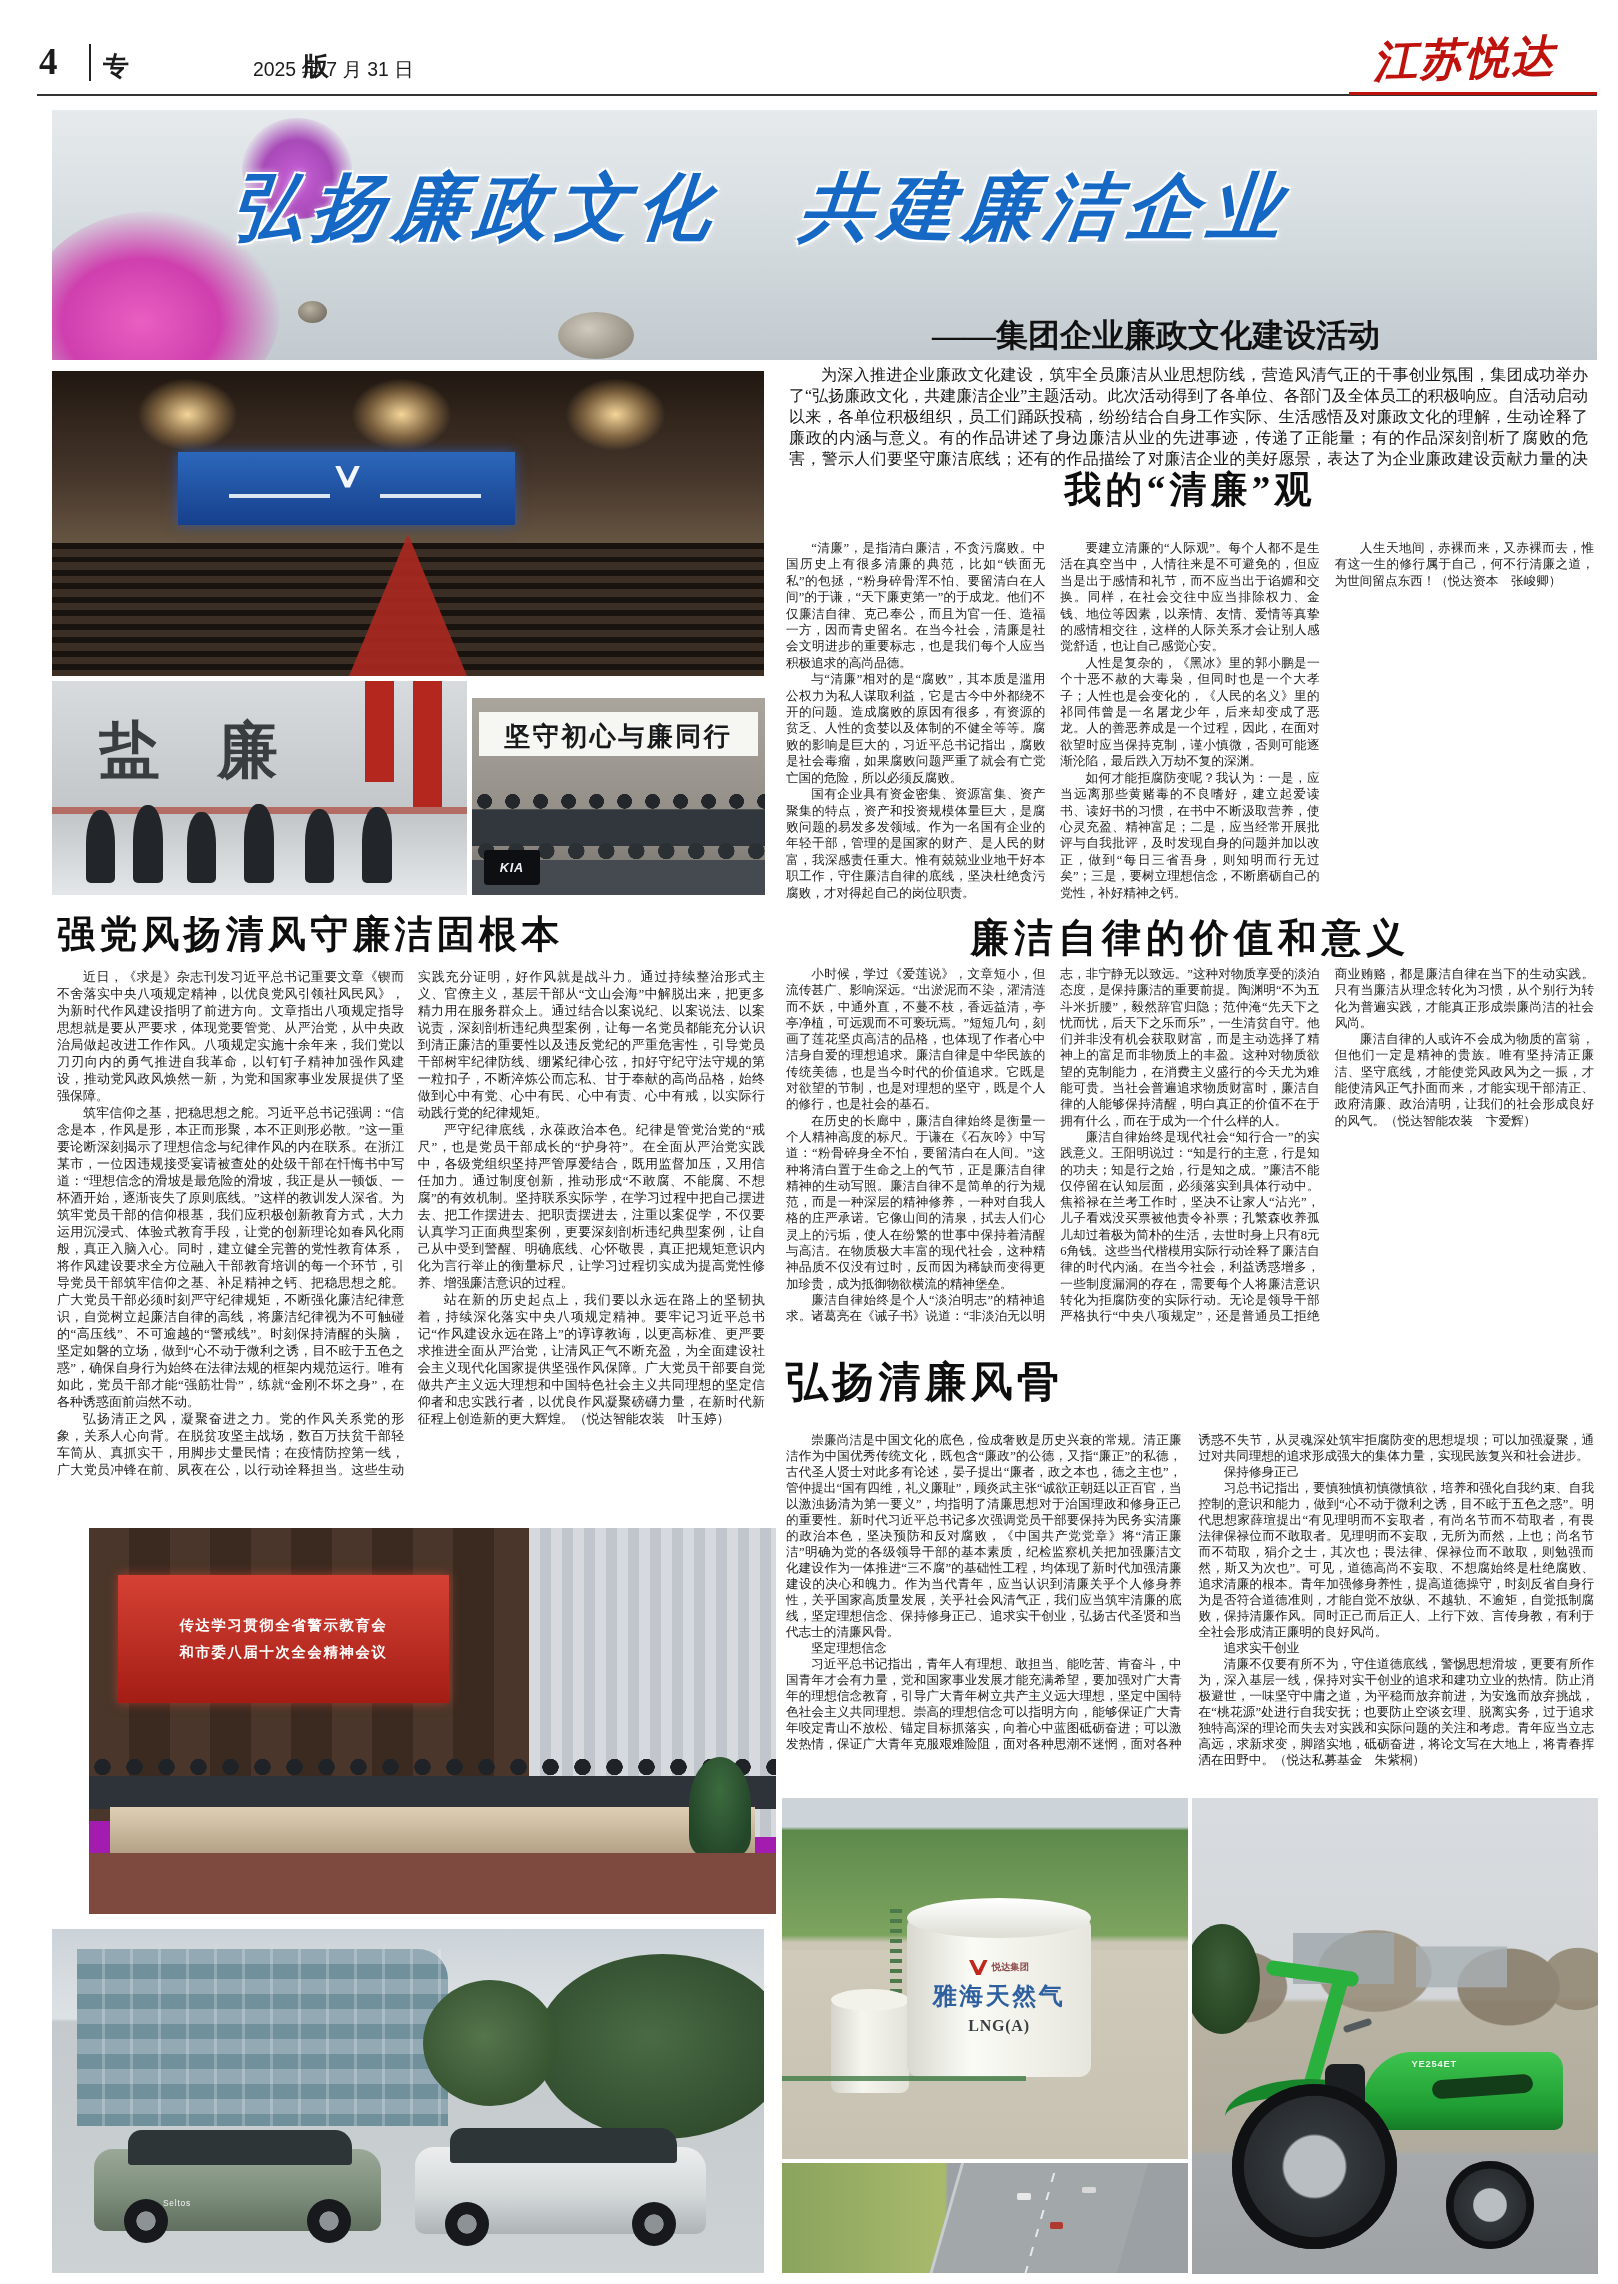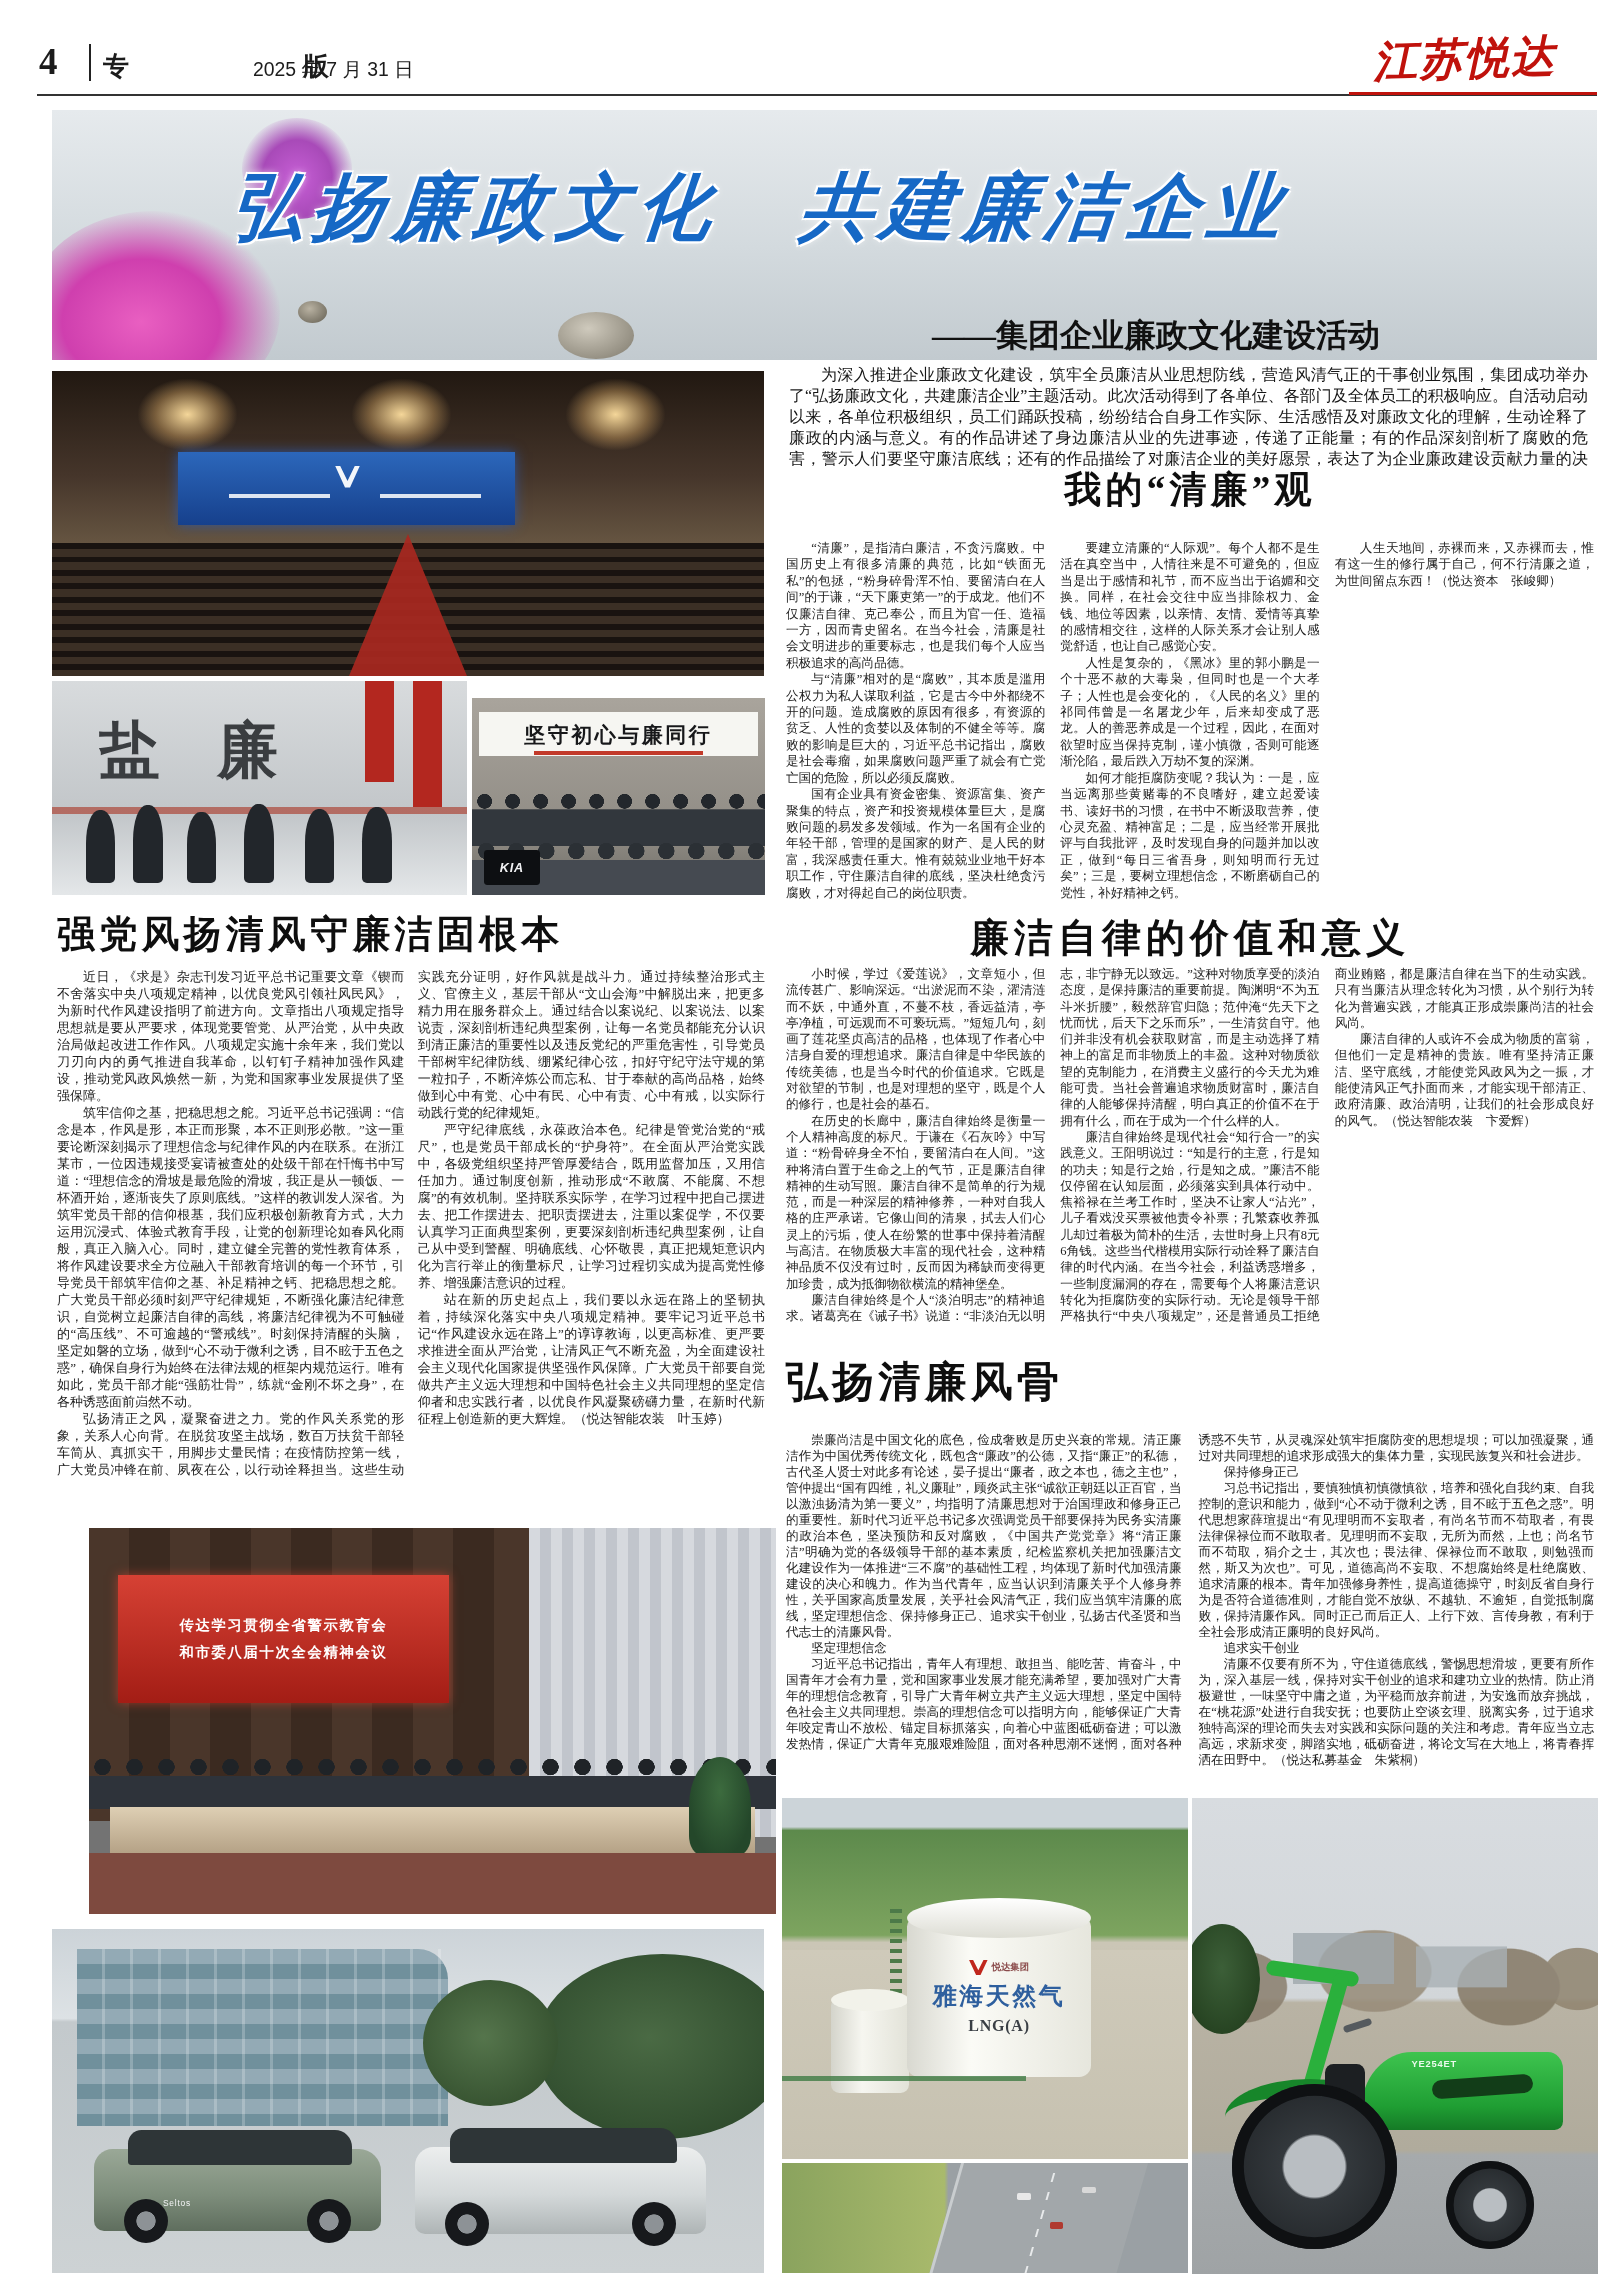--- a/index.html
+++ b/index.html
@@ -83,38 +83,38 @@
   .exh-char { position:absolute; top:29px; font-size:61px; font-weight:bold; color:#3a3d40; }
   .exh-red { position:absolute; top:0; width:29px; height:126px; background:#b3271f; }
   .exh-strip { position:absolute; left:0; top:126px; width:100%; height:6.7px; background:#a8301f; opacity:.6; }
   .person { position:absolute; bottom:11.8px; background:#22262b; border-radius:45% 45% 5px 5px; }
 
   
   .ph-group { left:472px; top:698px; width:293px; height:197px;
               background:linear-gradient(180deg,#a9a49c 0%,#8f8b84 70%,#6f6c66 100%); }
   .grp-banner { position:absolute; left:6.7px; top:13.5px; width:279px; height:44px; background:#f6f6f2;
                 display:flex; flex-direction:column; align-items:center; justify-content:center; }
-  .grp-banner-text { font-size:21px; font-weight:bold; letter-spacing:2.5px; color:#17181a;margin-top:9px; }
+  .grp-banner-text { font-size:26px; font-weight:bold; letter-spacing:2.5px; color:#17181a;margin-top:9px; }
   .grp-banner-sub { margin-top:2.5px; width:169px; height:4.2px; background:#c23a2a; }
   .crowd-row { position:absolute; left:0; right:0; height:54px; background-repeat:repeat-x; }
   .crowd-back { bottom:49px;
       background-image:radial-gradient(circle 7.6px at 12.6px 9.3px,#23272c 7.2px,transparent 7.6px),
                        linear-gradient(180deg,transparent 17px,#32373d 17.7px);
       background-size:28px 54px,100% 100%; }
   .crowd-front { bottom:0;
       background-image:radial-gradient(circle 8.4px at 14.3px 10px,#2b3035 8px,transparent 8.4px),
                        linear-gradient(180deg,transparent 18.5px,#454a51 19.4px);
       background-size:30px 54px,100% 100%; }
   .kia-sign { position:absolute; left:11.8px; bottom:10px; width:56px; height:35px; background:#0d0f12;
               border-radius:3.4px; color:#f2f3f5; font-family:"Liberation Sans",sans-serif;
               font-style:italic; font-weight:bold; font-size:12.6px; letter-spacing:0.8px;
               display:flex; align-items:center; justify-content:center; }
 
   
-  .ph-meet { left:89px; top:1528px; width:687px; height:386px; background:#737373; }
+  .ph-meet { left:89px; top:1528px; width:687px; height:386px; background:#a21caf; }
   .meet-wood { position:absolute; left:0; top:0; width:64%; height:76%;
                background:repeating-linear-gradient(90deg,#4a362a 0 40px,#3b2a20 40px 81px); }
   .meet-curtain { position:absolute; right:0; top:0; width:36%; height:80%;
                background:repeating-linear-gradient(90deg,#d6d9de 0 11px,#c1c5cc 11px 22px); }
   .meet-screen { position:absolute; left:29px; top:47px; width:331px; height:128px;
                background:linear-gradient(180deg,#d64134,#a31d15);
                display:flex; flex-direction:column; justify-content:center; gap:8.4px; text-align:center;
                color:#fff; font-weight:bold; font-size:14.3px; letter-spacing:1.7px;
                box-shadow:0 0 10px rgba(220,70,50,.6); }
   .meet-people { position:absolute; left:0; right:0; bottom:105px; height:52px;

